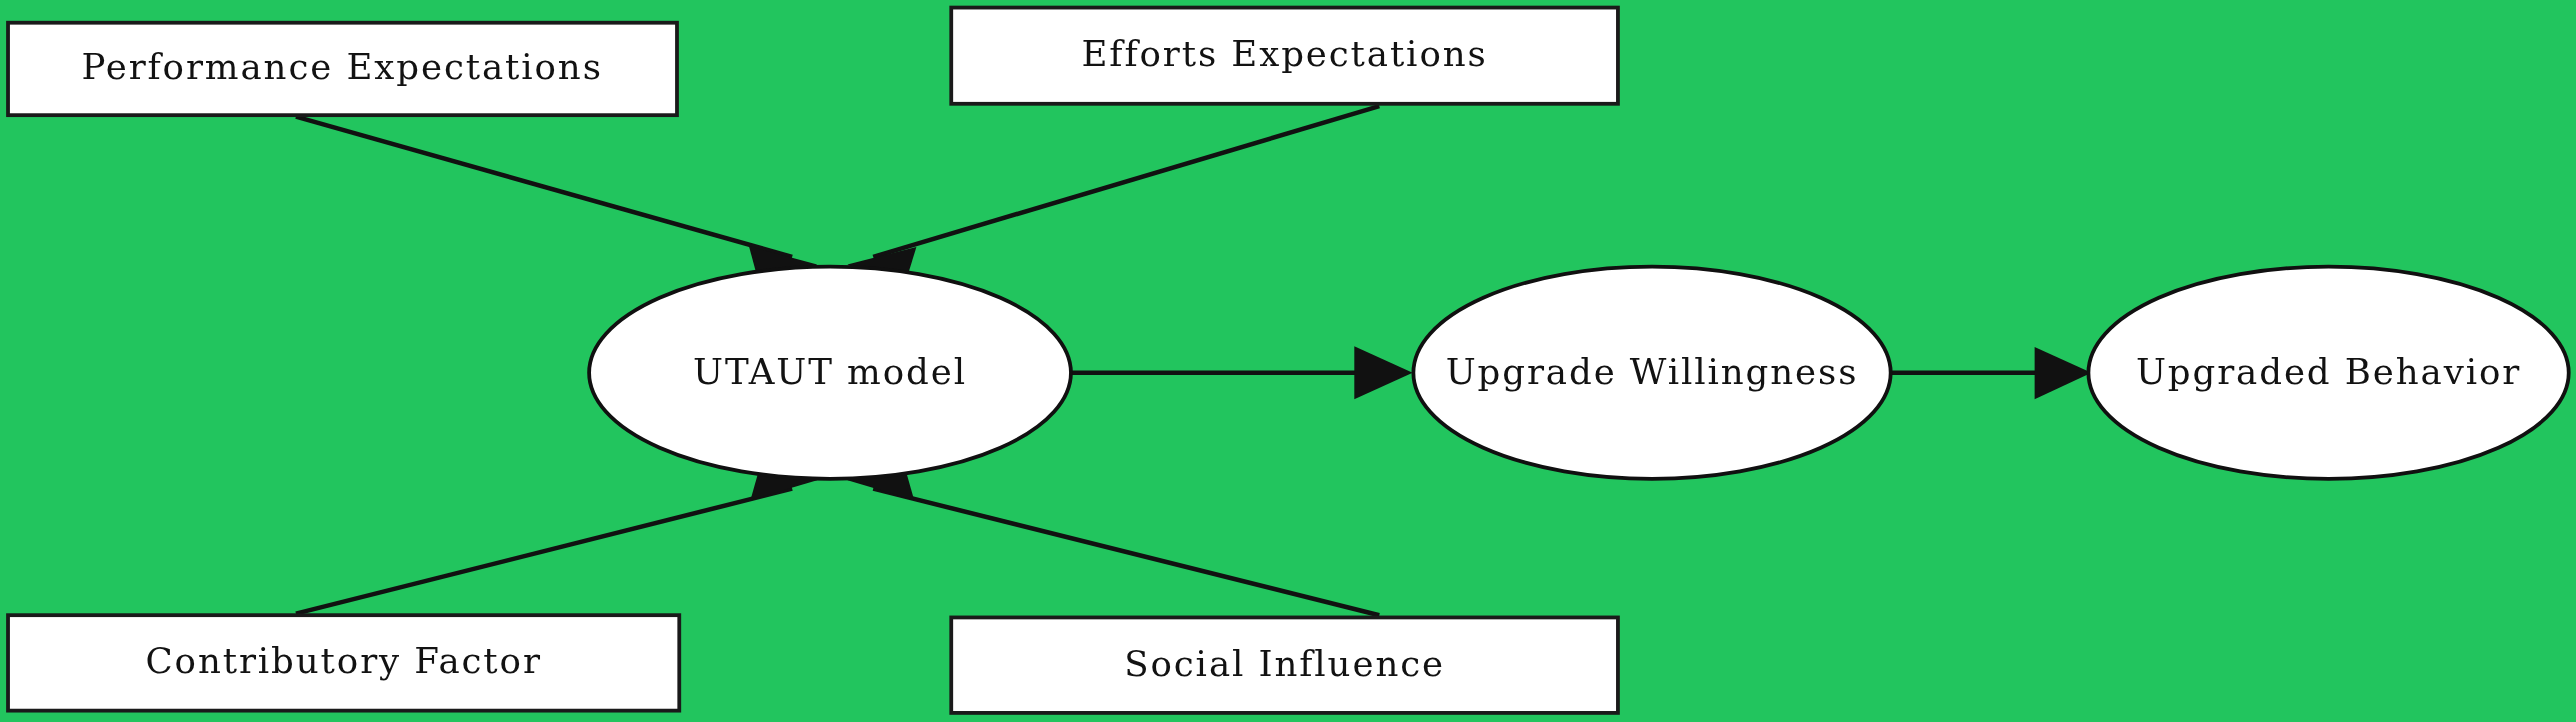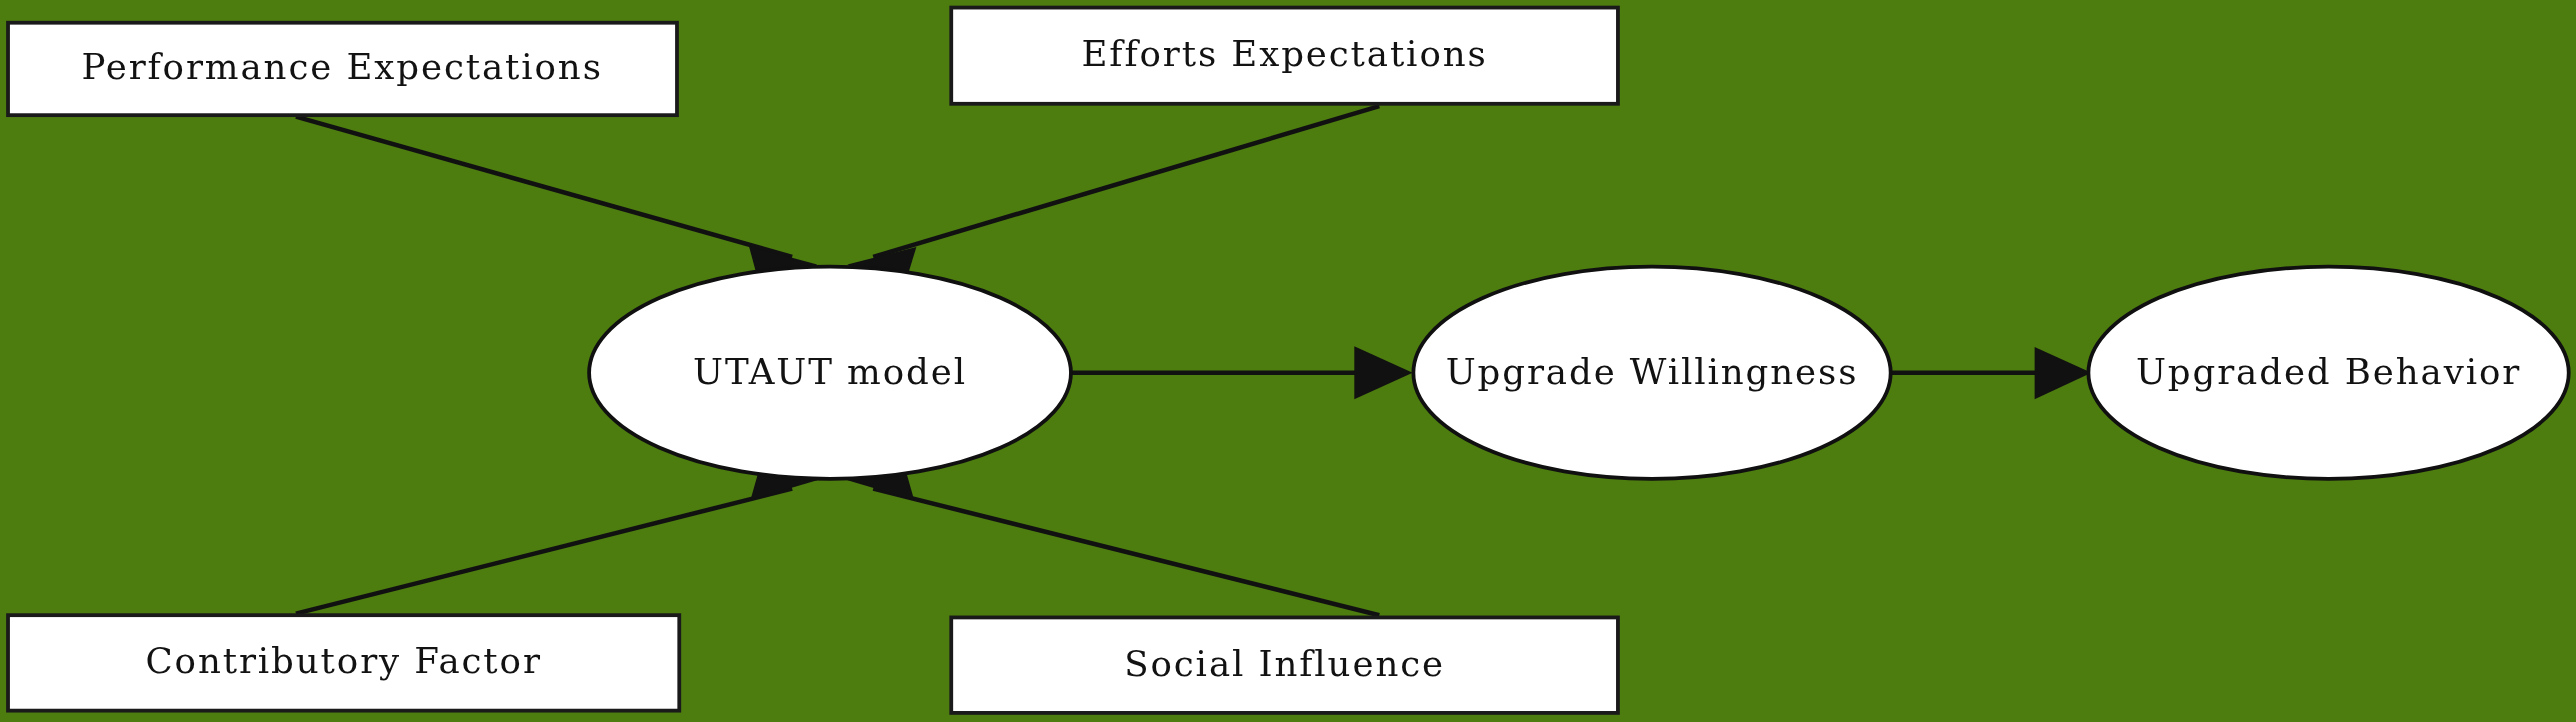--- a/index.html
+++ b/index.html
@@ -8,21 +8,21 @@
     padding: 0;
     background: #ffffff;
   }
   body {
     font-family: "DejaVu Serif", serif;
   }
   #diagram-root {
     position: relative;
     width: 2576px;
     height: 722px;
-    background: #4d7c0f;
+    background: #22c55e;
     overflow: hidden;
   }
   #diagram-svg {
     position: absolute;
     top: 0;
     left: 0;
     width: 2576px;
     height: 722px;
     display: block;
   }

